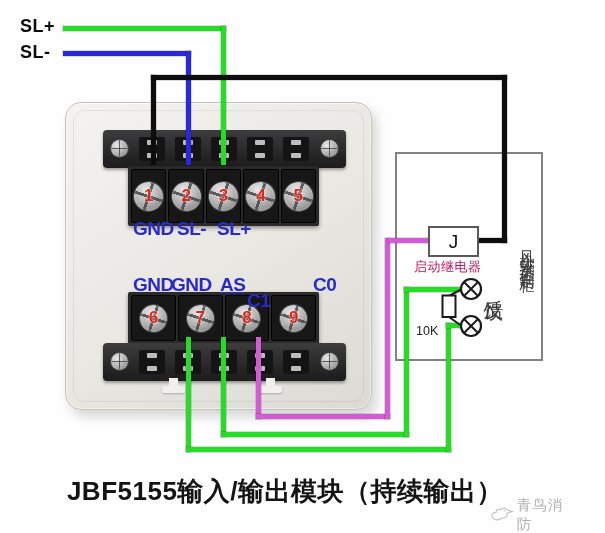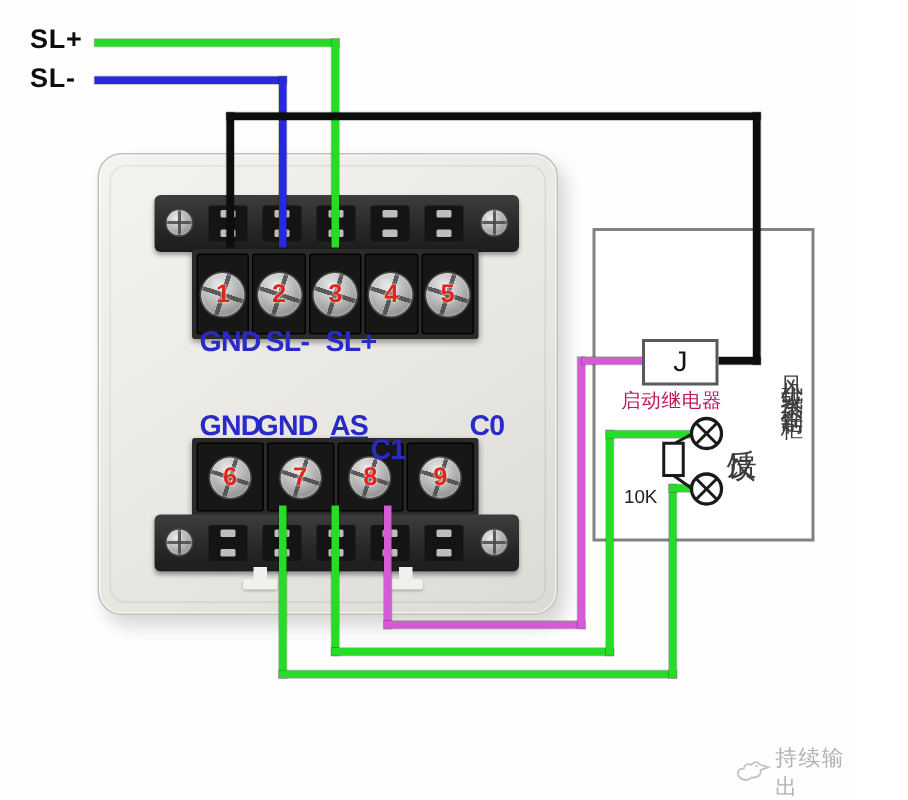--- a/index.html
+++ b/index.html
@@ -218,22 +218,23 @@
     <g>
       <circle cx="471" cy="326" r="10" fill="#ffffff" stroke="#1a1a1a" stroke-width="2.2"></circle>
       <line x1="464" y1="319" x2="478" y2="333" stroke="#1a1a1a" stroke-width="2"></line>
       <line x1="478" y1="319" x2="464" y2="333" stroke="#1a1a1a" stroke-width="2"></line>
     </g>
   </svg>
 
   <div class="rlabel">10K</div>
   <div class="fblabel">反馈</div>
 
+  <div class="title">JBF5155输入/输出模块（持续输出）</div>
 
   <div class="watermark">
     <svg width="30" height="24" viewBox="0 0 30 24">
       <path d="M4 15 Q2 9 8 9 Q9 4 14 6 Q17 2 21 6 L27 8 L21 10 Q22 16 14 16 Q9 20 4 15 Z" fill="none" stroke="#c2c2c2" stroke-width="1.4"></path>
       <circle cx="18" cy="7" r="0.9" fill="#c2c2c2"></circle>
     </svg>
-    <span class="wm-text">持续输出</span>
+    <span class="wm-text">青鸟消防</span>
   </div>
 
 </div>
 
 </body></html>

